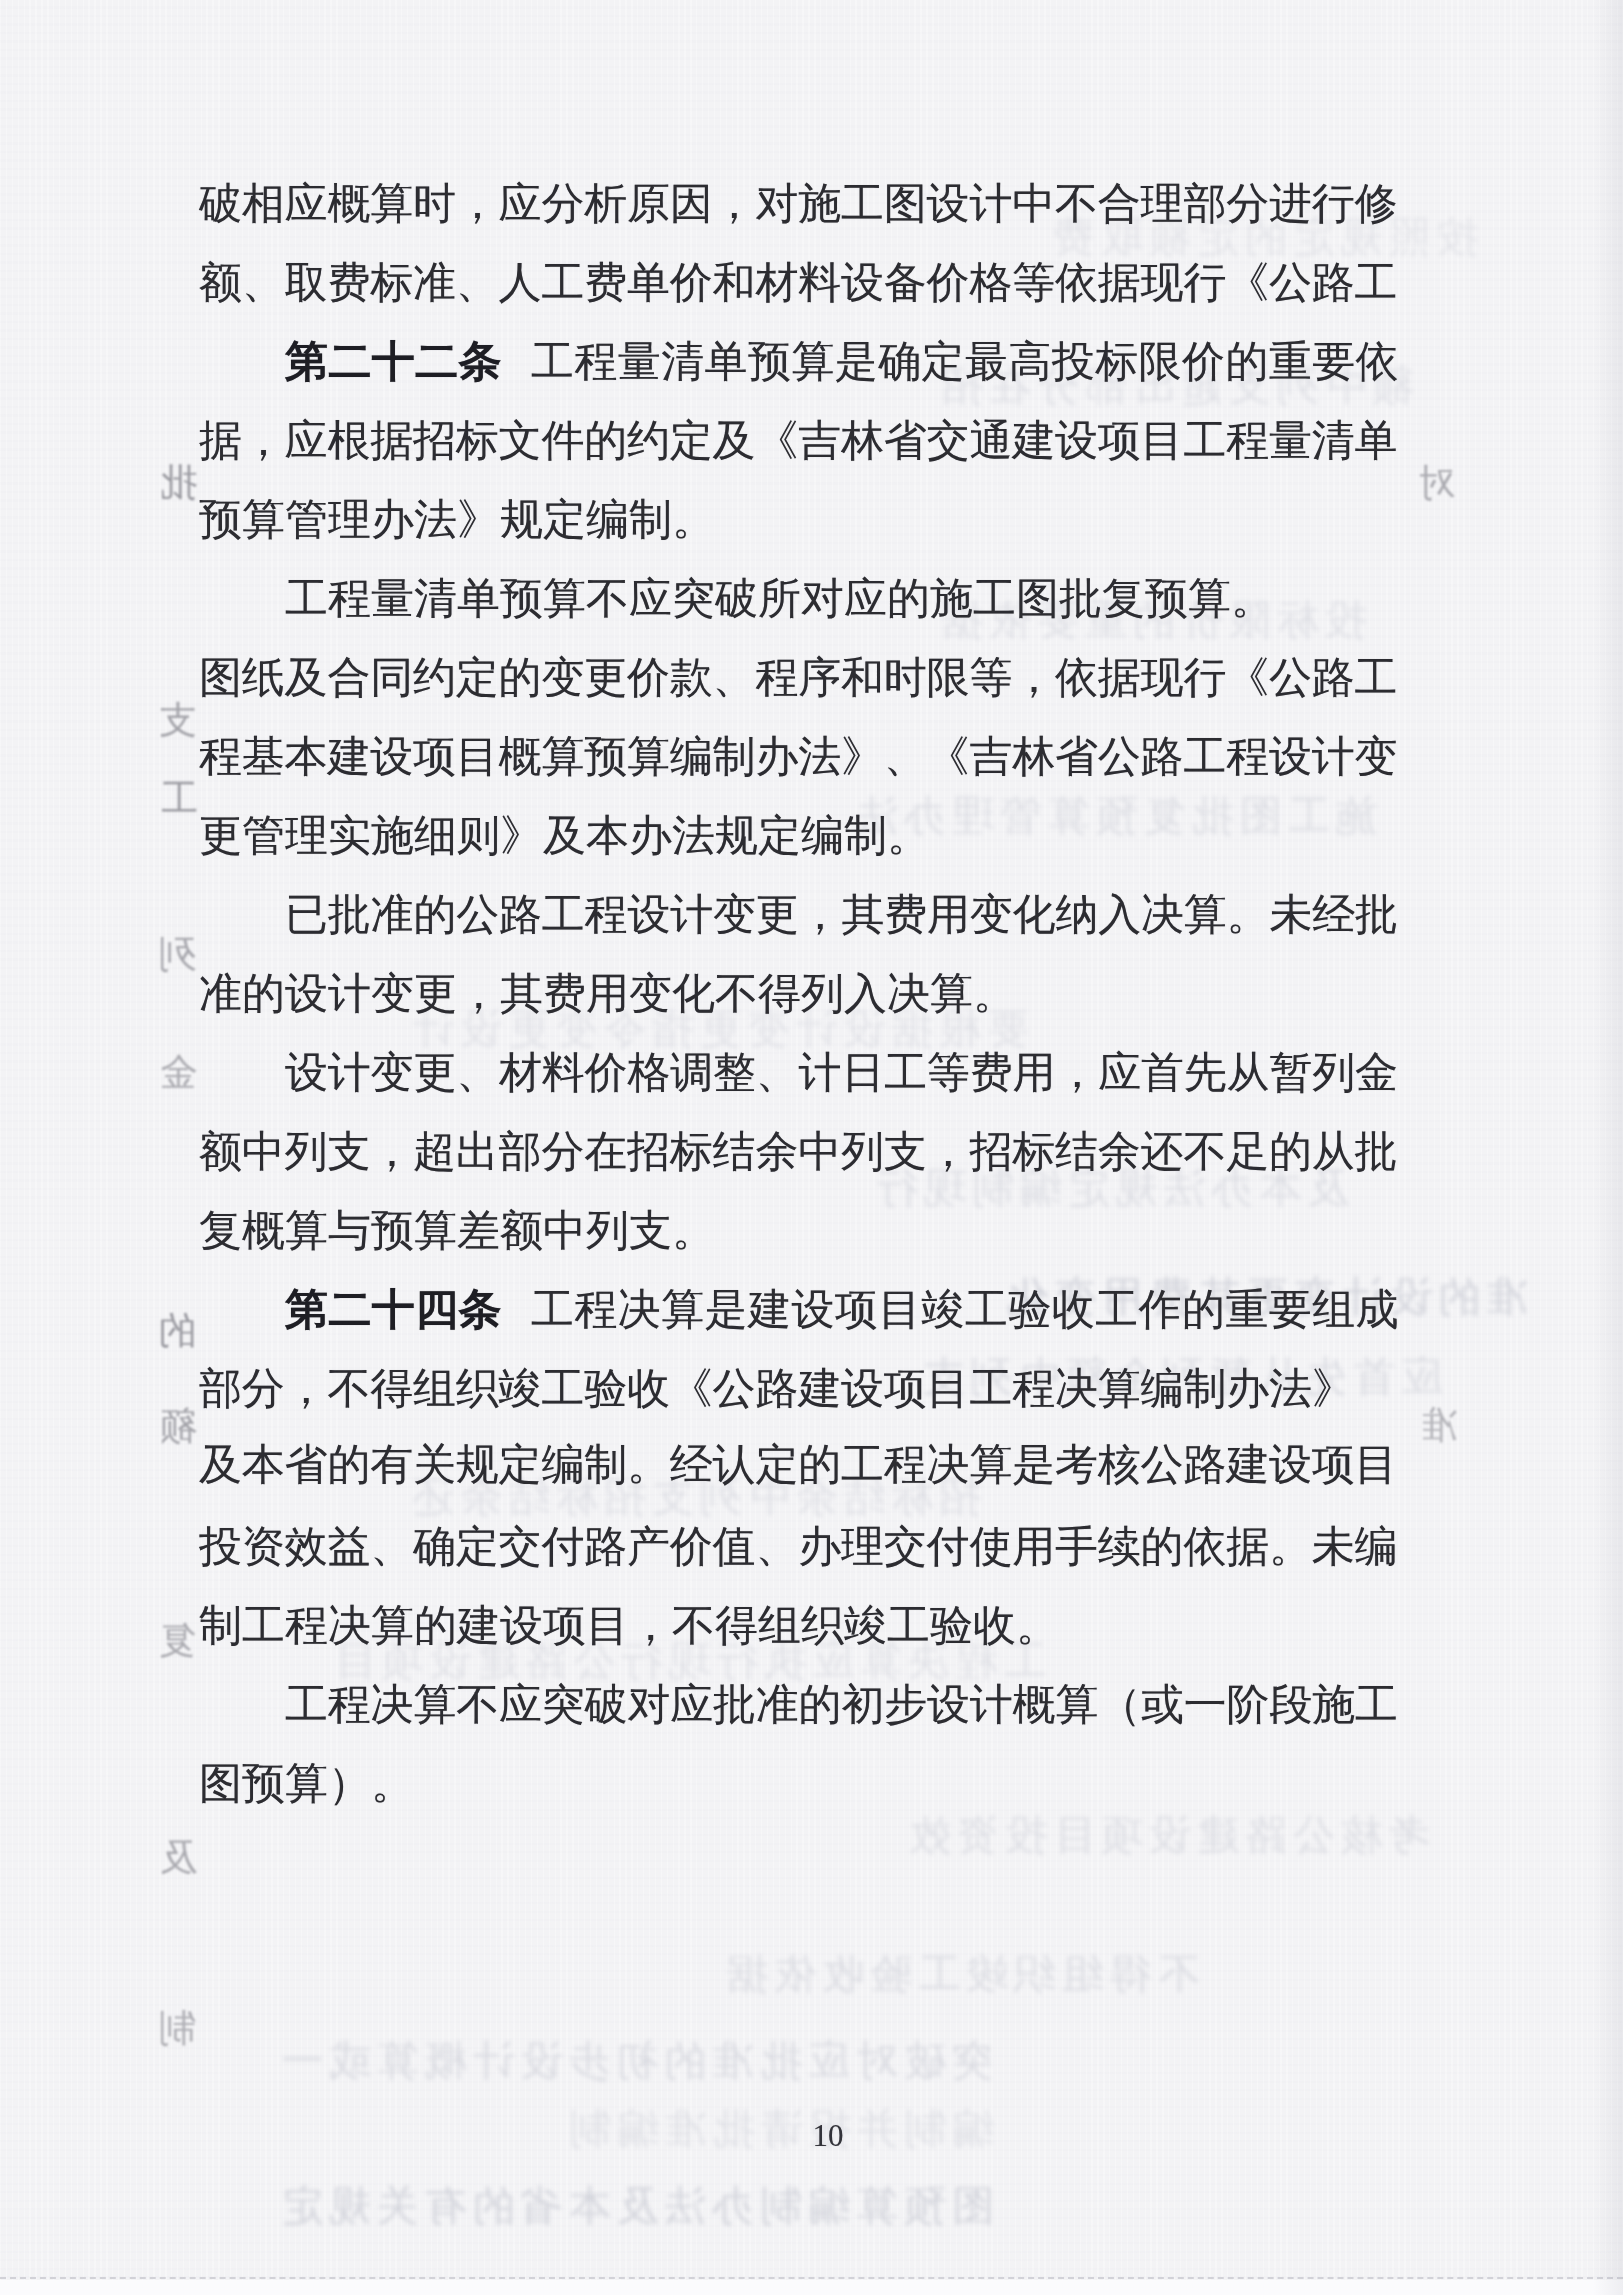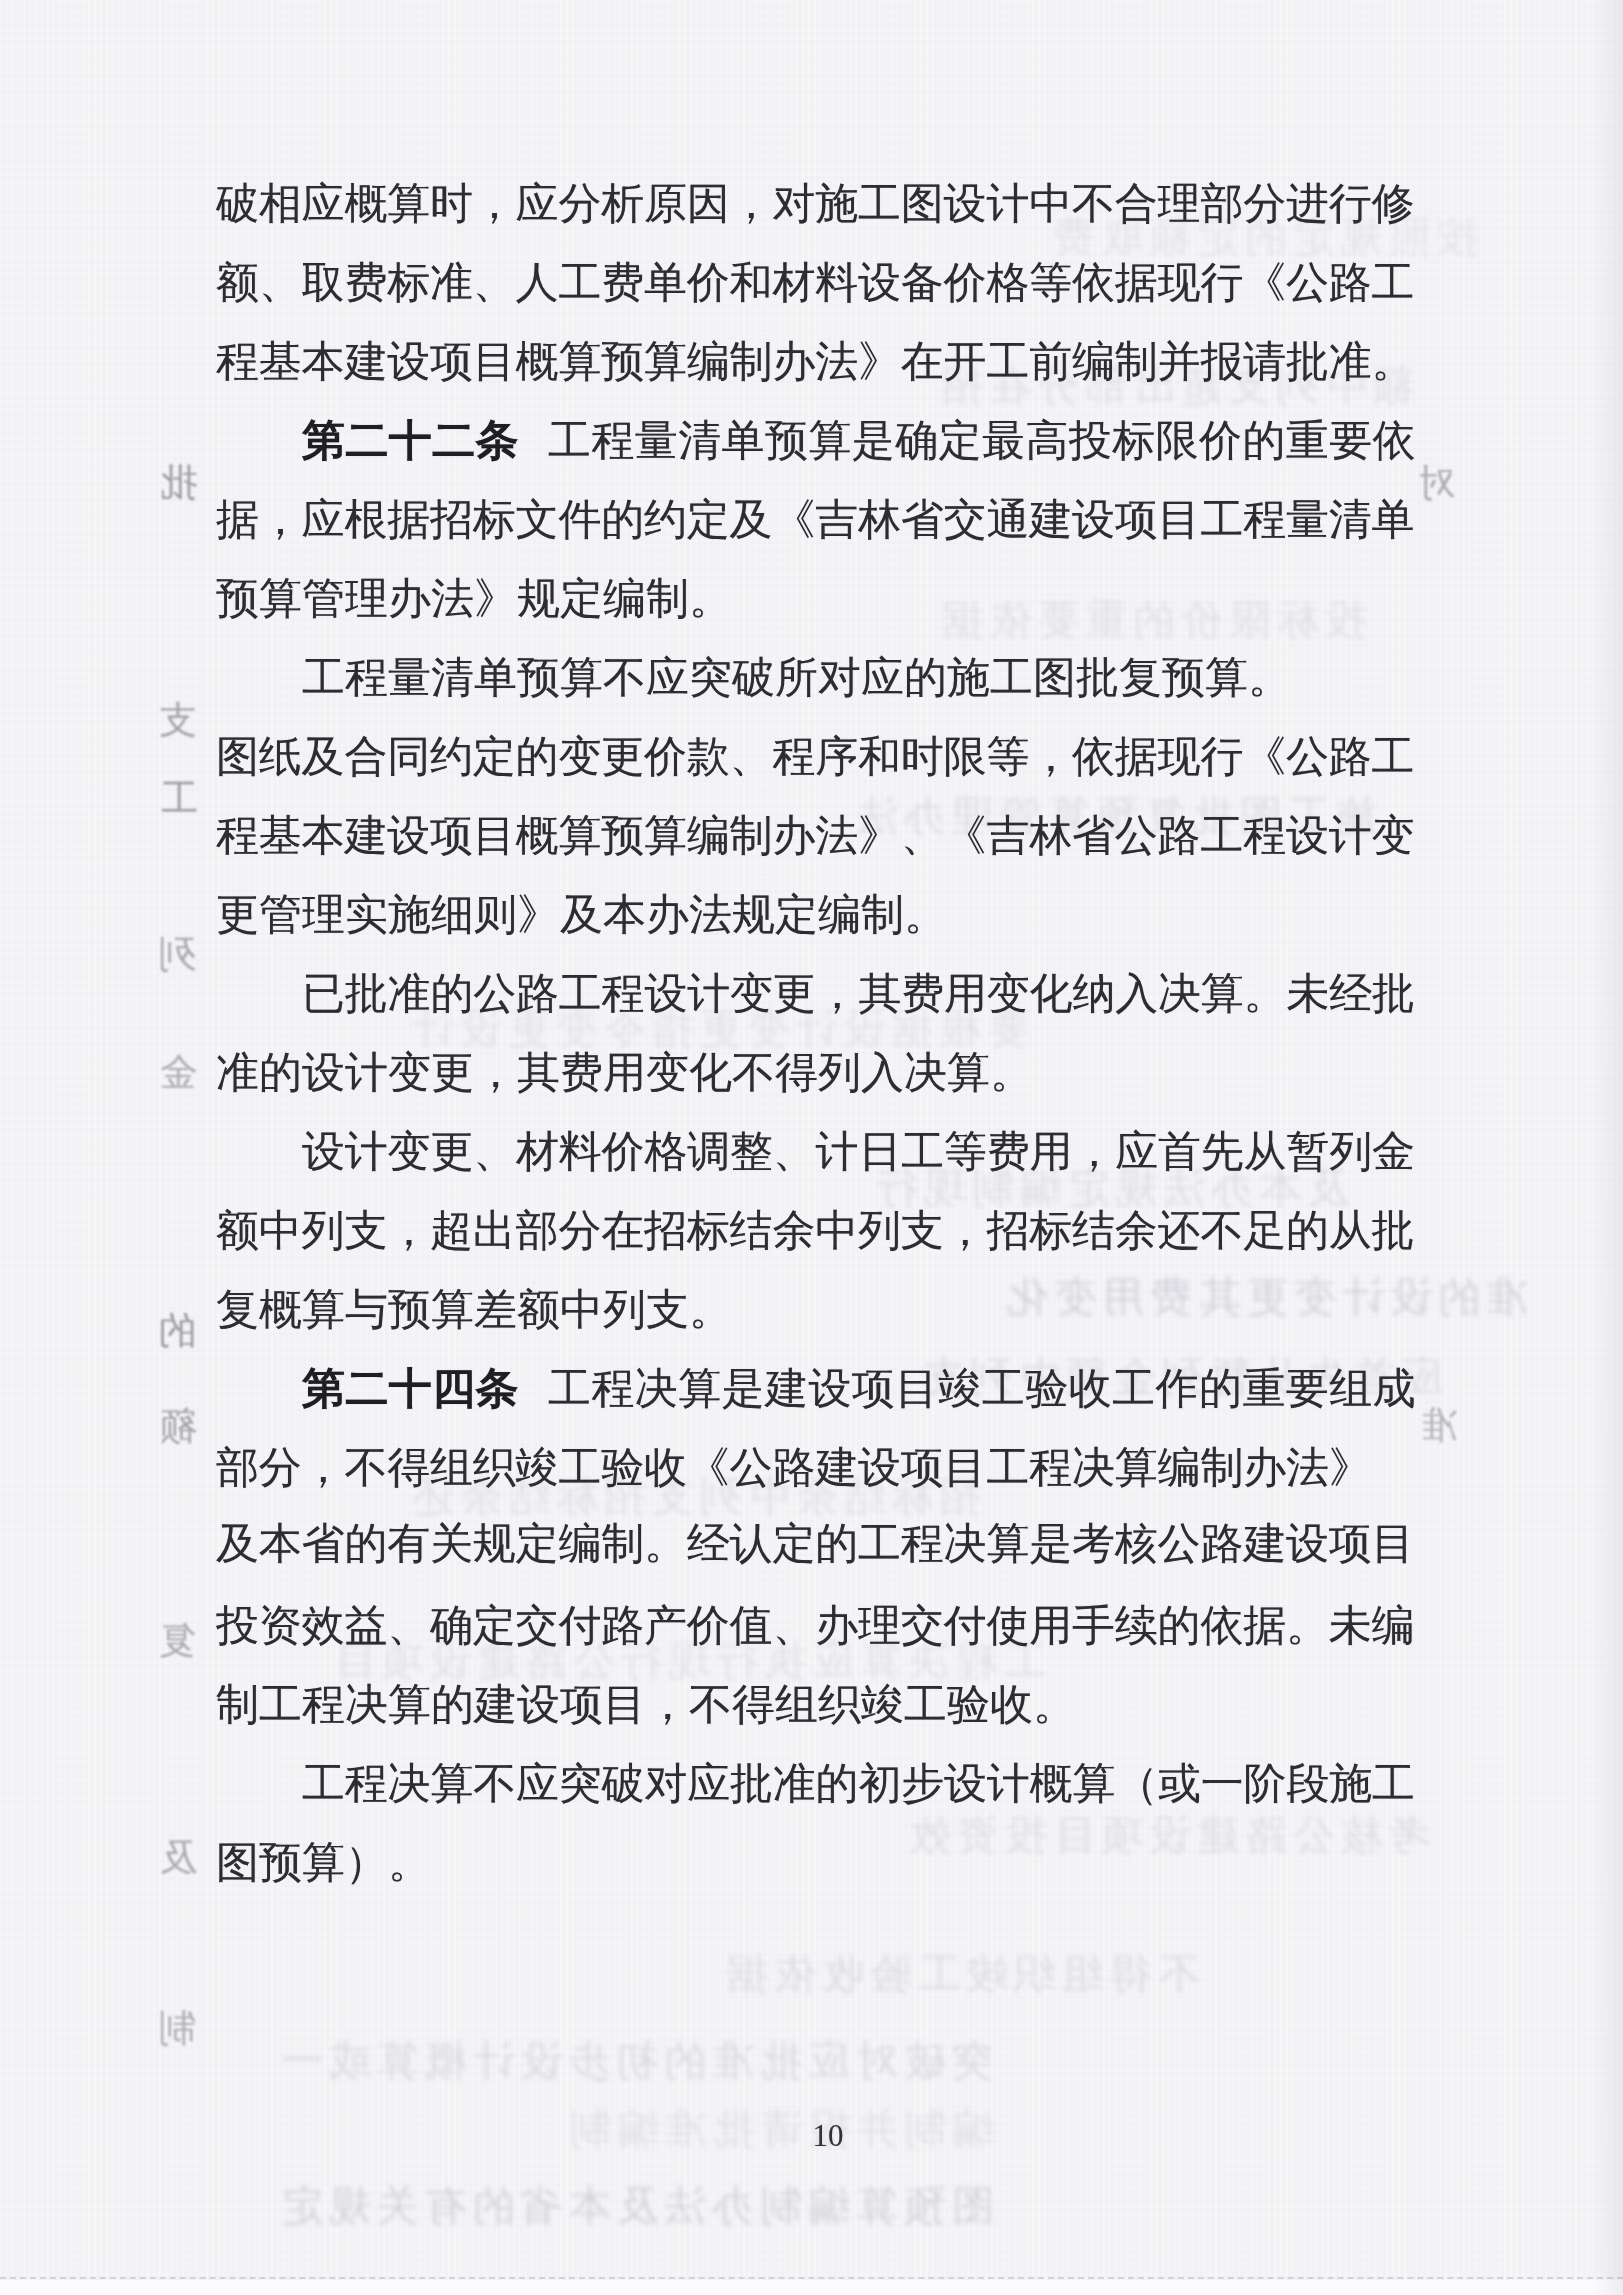--- a/index.html
+++ b/index.html
@@ -17,21 +17,21 @@
     background:
       repeating-linear-gradient(90deg, rgba(255,255,255,.30) 0 1.3px, rgba(255,255,255,0) 1.3px 5.9px),
       repeating-linear-gradient(0deg, rgba(226,226,234,.12) 0 2px, rgba(255,255,255,0) 2px 8.5px);
   }
   .edge-right{
     position:absolute;top:0;right:0;width:30px;height:100%;z-index:3;pointer-events:none;
     background:linear-gradient(90deg, rgba(120,120,140,0) 0%, rgba(120,120,140,.10) 100%);
   }
   
   .doc{
-    position:absolute;left:216px;top:164px;width:1204px;z-index:2;
+    position:absolute;left:199px;top:164px;width:1204px;z-index:2;
   }
   .line{
     height:79px;line-height:79px;
     font-size:43px;color:#2c2c31;
     white-space:nowrap;
     text-shadow:0 0 0.7px rgba(40,40,48,.45);
   }
   .line.indent{ text-indent:86px; }
   .bold-term{
     font-weight:700;color:#1e1e24;margin-right:29px;
@@ -97,21 +97,20 @@
       <div class="ghost dark" style="top: 1401px; left: 162px; opacity: 0.45;">额</div>
       <div class="ghost dark" style="top: 1615px; left: 161px; opacity: 0.4;">复</div>
       <div class="ghost dark" style="top: 1832px; left: 162px; opacity: 0.4;">及</div>
       <div class="ghost dark" style="top: 2003px; left: 161px; opacity: 0.38;">制</div>
       <div class="ghost dark" style="top: 458px; left: 1420px; opacity: 0.4;">对</div>
       <div class="ghost dark" style="top: 1400px; left: 1423px; opacity: 0.35;">准</div>
     </div>
   <div class="doc">
       <div class="line" style="letter-spacing: -0.2px;"><span>破相应概算时，应分析原因，对施工图设计中不合理部分进行修</span></div>
       <div class="line" style="letter-spacing: -0.2px;"><span>额、取费标准、人工费单价和材料设备价格等依据现行《公路工</span></div>
-      <div class="line" style="letter-spacing: -0.2px;"><span>程基本建设项目概算预算编制办法》在开工前编制并报请批准。</span></div>
       <div class="line indent" style="letter-spacing: 0.4px;"><span class="bold-term">第二十二条</span><span>工程量清单预算是确定最高投标限价的重要依</span></div>
       <div class="line" style="letter-spacing: -0.2px;"><span>据，应根据招标文件的约定及《吉林省交通建设项目工程量清单</span></div>
       <div class="line"><span>预算管理办法》规定编制。</span></div>
       <div class="line indent"><span>工程量清单预算不应突破所对应的施工图批复预算。</span></div>
       <div class="line" style="letter-spacing: -0.2px;"><span>图纸及合同约定的变更价款、程序和时限等，依据现行《公路工</span></div>
       <div class="line" style="letter-spacing: -0.2px;"><span>程基本建设项目概算预算编制办法》、《吉林省公路工程设计变</span></div>
       <div class="line"><span>更管理实施细则》及本办法规定编制。</span></div>
       <div class="line indent" style="letter-spacing: -0.2px;"><span>已批准的公路工程设计变更，其费用变化纳入决算。未经批</span></div>
       <div class="line"><span>准的设计变更，其费用变化不得列入决算。</span></div>
       <div class="line indent" style="letter-spacing: -0.2px;"><span>设计变更、材料价格调整、计日工等费用，应首先从暂列金</span></div>

